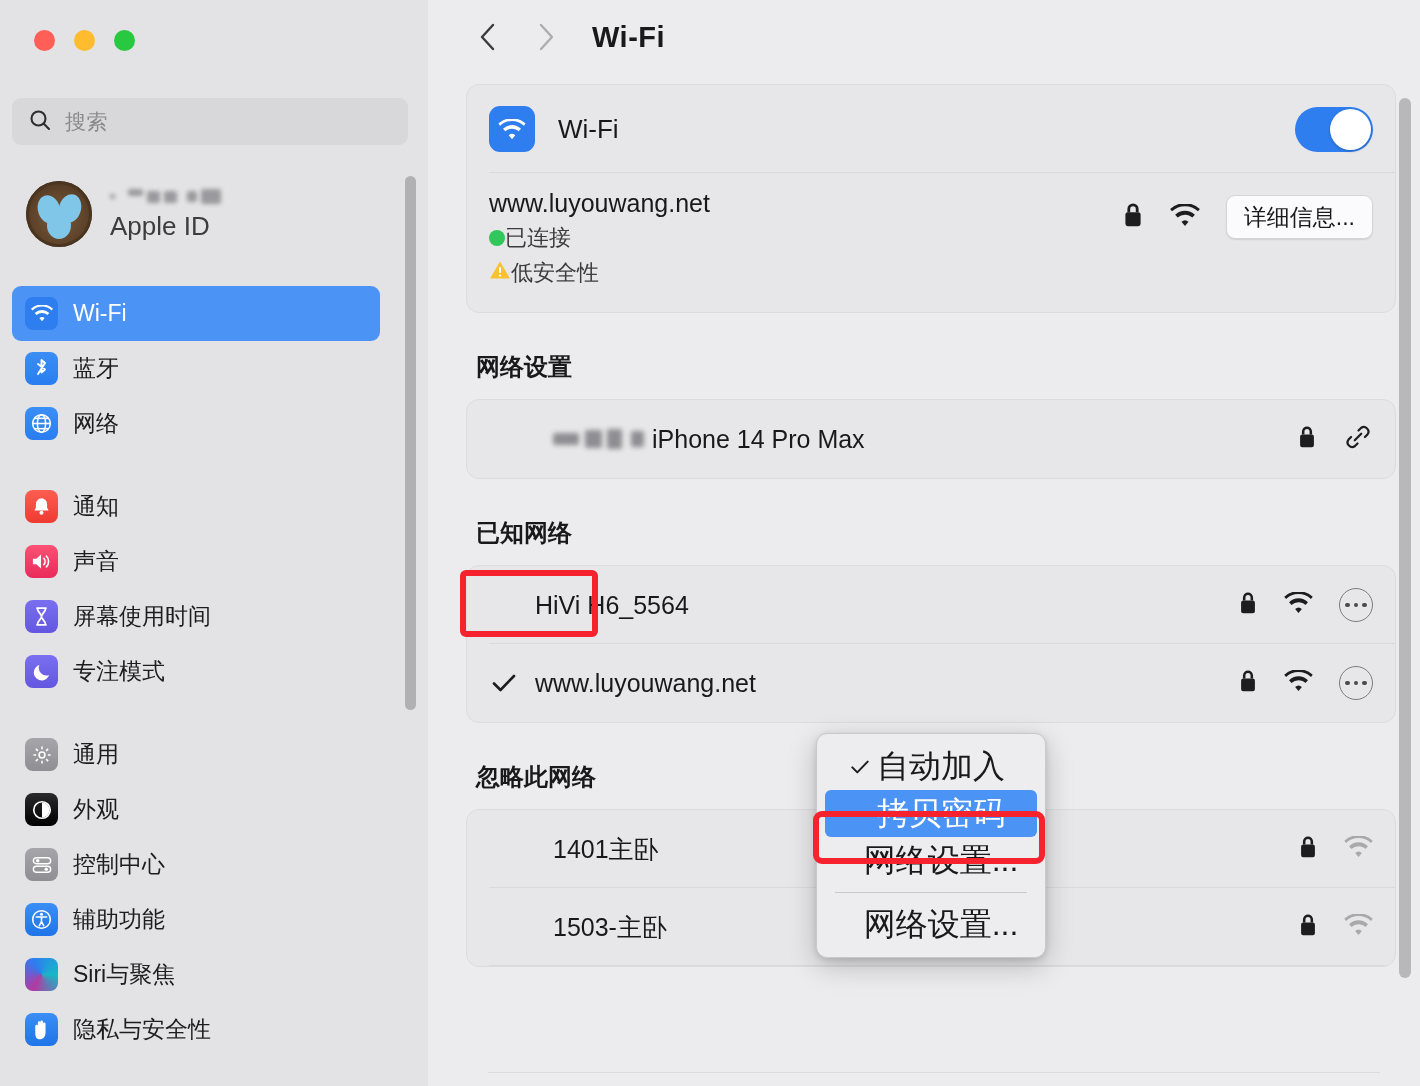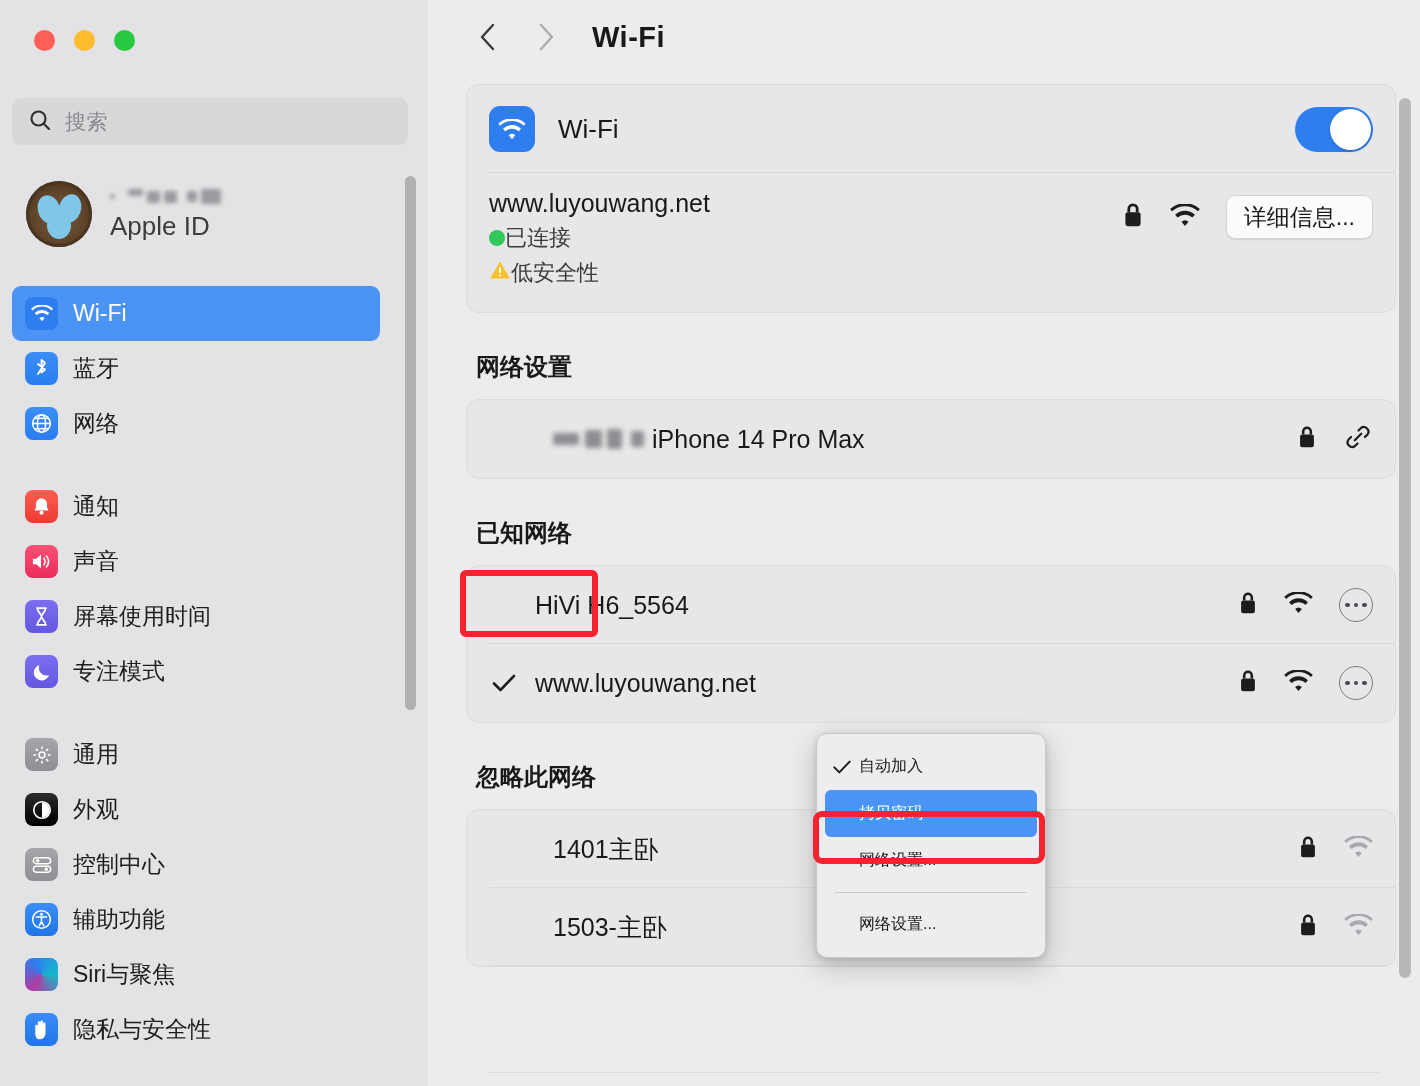--- a/index.html
+++ b/index.html
@@ -194,22 +194,22 @@
     position: absolute; left: 818px; top: 733px; width: 230px;
     background: #edecee;
     border: 1px solid #c9c9cc;
     border-radius: 11px;
     box-shadow: 0 8px 28px rgba(0,0,0,.22), 0 2px 6px rgba(0,0,0,.12);
     padding: 9px 0 9px 0;
     z-index: 30;
   }
   .ctx-item {
     height: 47px; display: flex; align-items: center;
-    padding: 0 14px 0 0; font-size: 16px; color: #19191b;
-    margin: 0 8px; border-radius: 6px;
+    padding: 0 14px 0 0; font-size: 32px; color: #19191b;
+    margin: 0 8px; border-radius: 6px; justify-content: center;
   }
   .ctx-check { width: 34px; flex: 0 0 34px; display:flex; align-items:center; justify-content:center; }
   .ctx-item.selected { background: #4c93f6; color: #fff; }
   .ctx-sep { height: 1px; background: #c9c9cc; margin: 8px 18px; }
 
   
   .ctx-hl {
     position: absolute; left: 815px; top: 812px;
     width: 232px; height: 53px;
     border: 6px solid #f6222e; border-radius: 9px;

